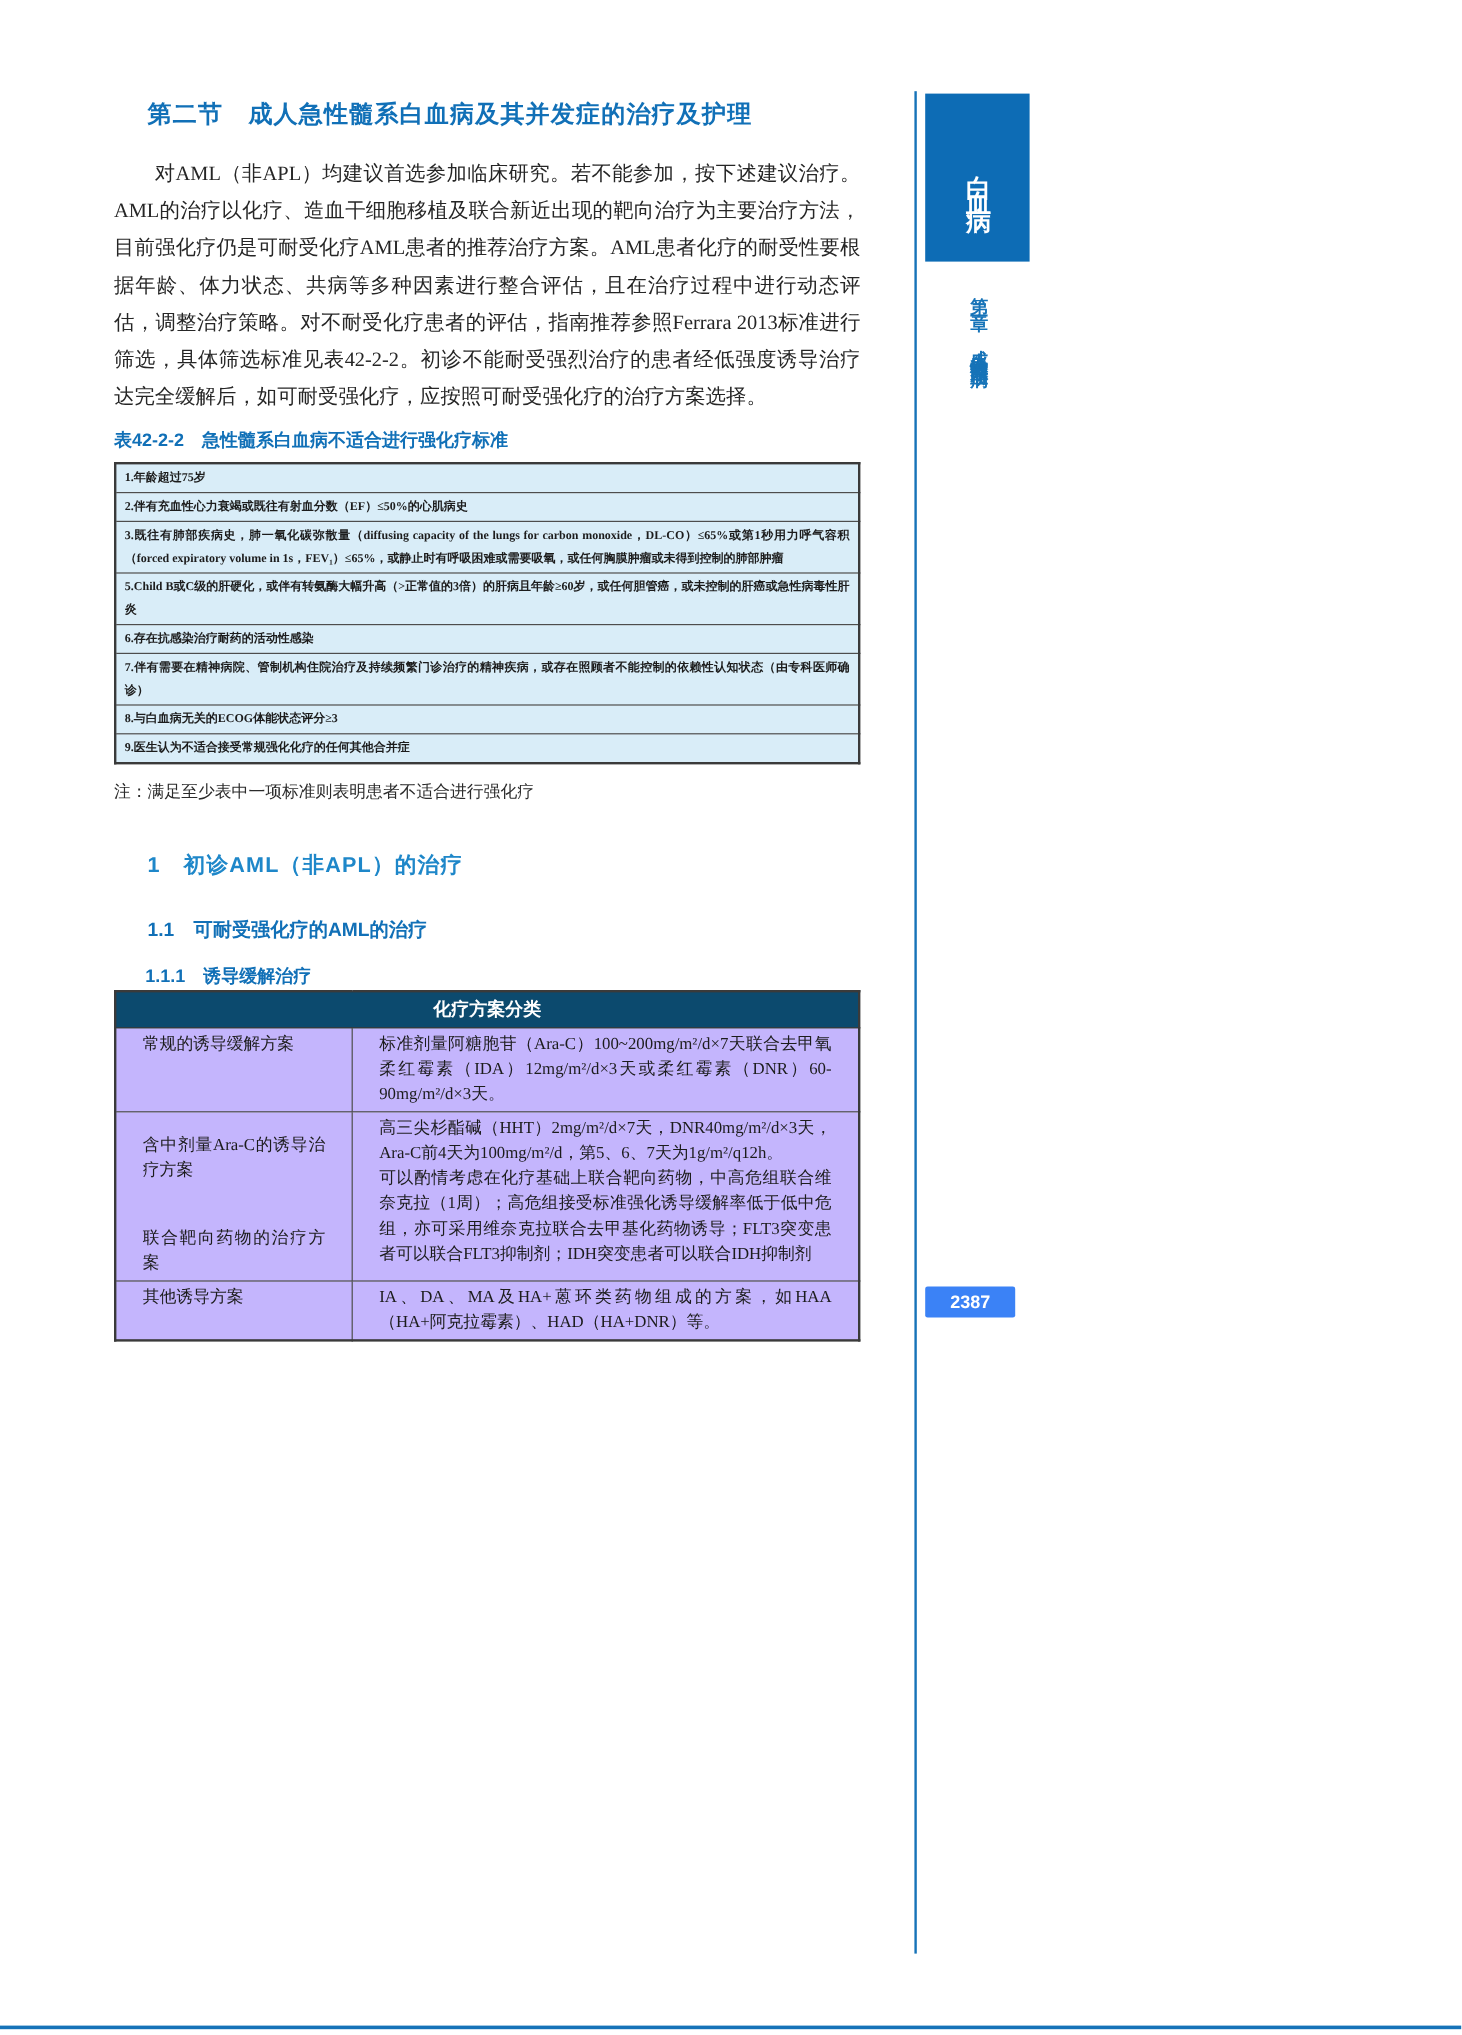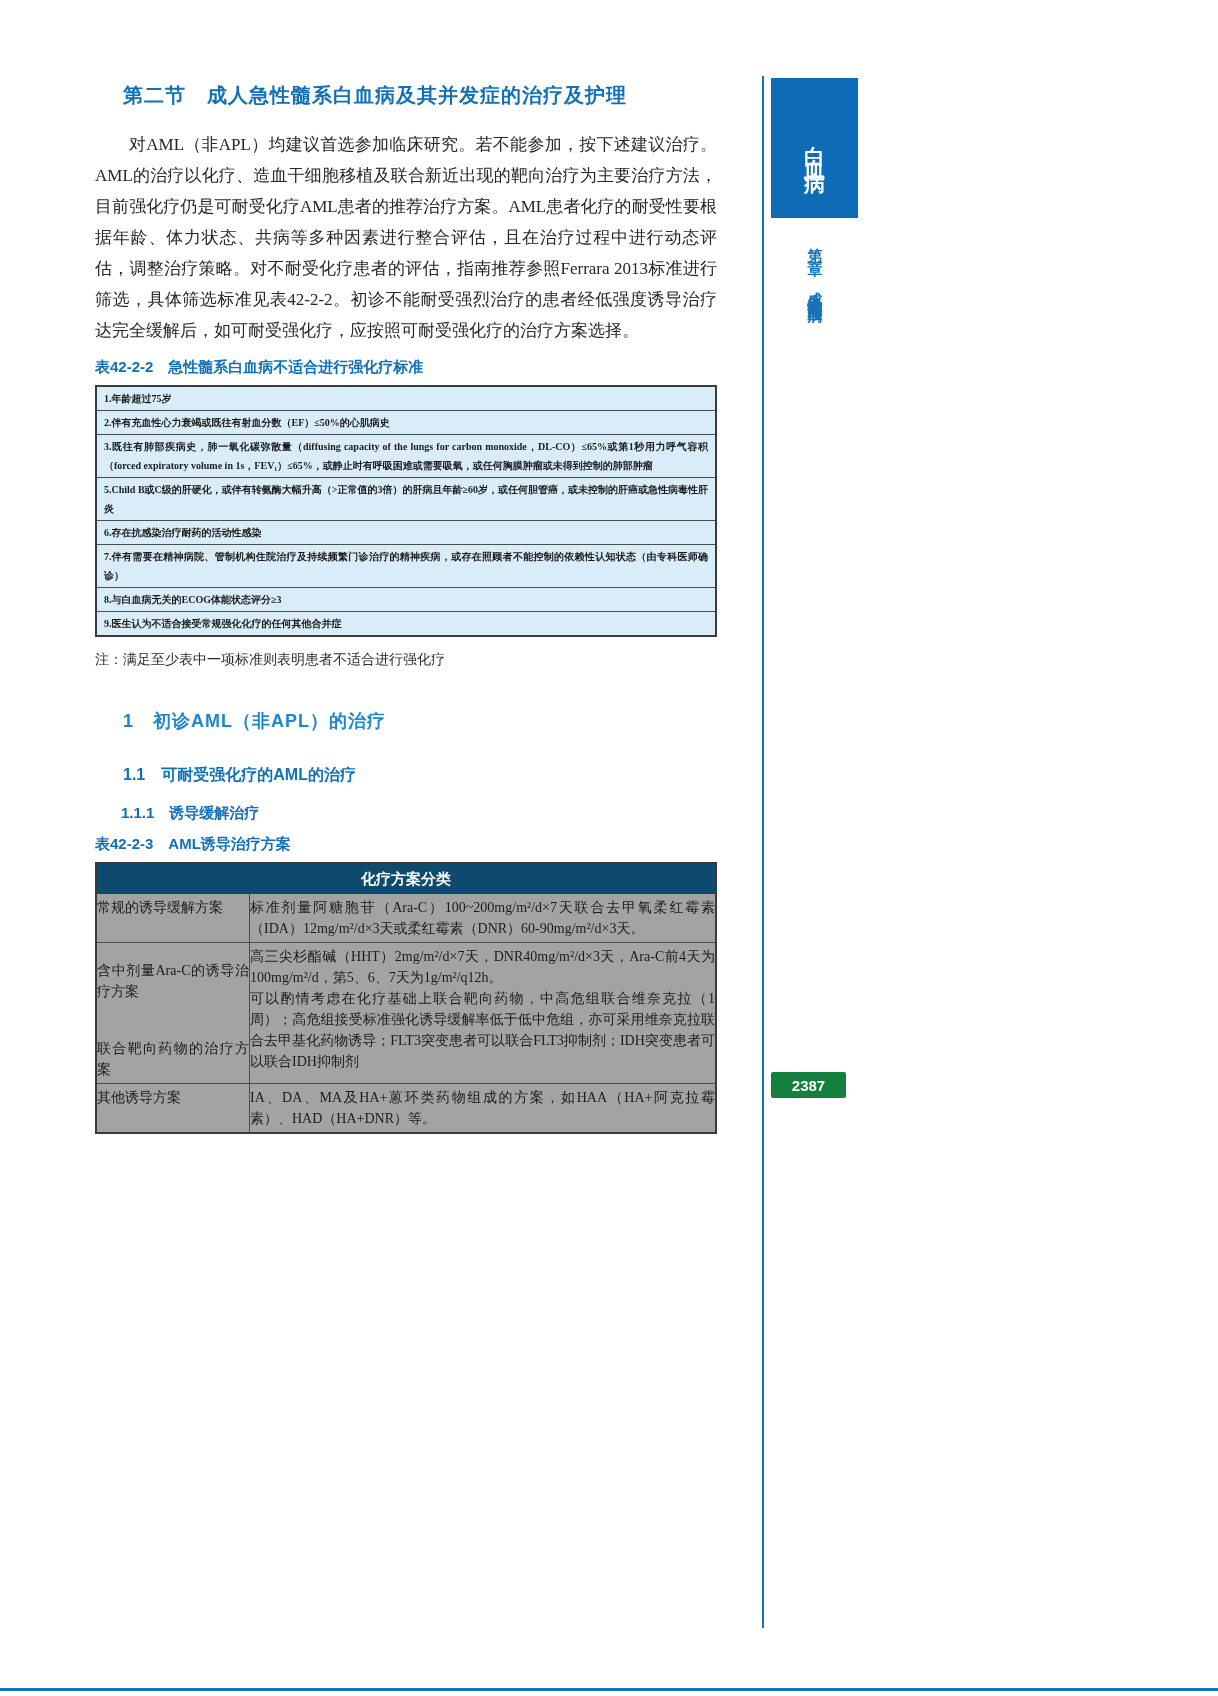--- a/index.html
+++ b/index.html
@@ -20,38 +20,38 @@
         font-size:18px;font-weight:bold;margin:40px 0 0 28px;letter-spacing:1px;}
   .h-l2{font-family:"Liberation Sans","DejaVu Sans",sans-serif;color:#1170b7;
         font-size:16px;font-weight:bold;margin:32px 0 0 28px;}
   .h-l3{font-family:"Liberation Sans","DejaVu Sans",sans-serif;color:#1170b7;
         font-size:15px;font-weight:bold;margin:18px 0 0 26px;}
   table.t2{width:100%;border-collapse:collapse;font-size:14px;line-height:21px;
            color:#1c1c1c;border:2px solid #3a3a3a;margin-top:2px;}
   table.t2 th{background:#0c4a6e;color:#ffffff;font-size:15px;font-weight:bold;
               padding:4px;border:1px solid #3a3a3a;text-align:center;
               font-family:"Liberation Sans","DejaVu Sans",sans-serif;}
-  table.t2 td{border:1px solid #4d4d4d;background:#a3a3a3;padding:3px 0;
+  table.t2 td{border:1px solid #4d4d4d;background:#c4b5fd;padding:3px 22px;
               vertical-align:top;text-align:justify;}
   td.lab{width:152px;}
   .lab1{margin-top:14px;}
   .lab2{margin-top:36px;}
   .siderule{position:absolute;left:762px;top:76px;width:2px;height:1552px;background:#1673b8;}
   .sidetab{position:absolute;left:771px;top:78px;width:87px;height:140px;background:#0d6cb5;
            display:flex;align-items:center;justify-content:center;}
   .sidetab .vtext{writing-mode:vertical-rl;text-orientation:upright;color:#fff;
                   font-size:21px;font-weight:bold;letter-spacing:13px;
                   font-family:"Liberation Sans","DejaVu Sans",sans-serif;}
   .sidechap{position:absolute;left:771px;top:236px;width:87px;display:flex;
             flex-direction:column;align-items:center;gap:26px;}
   .sidechap span{writing-mode:vertical-rl;text-orientation:upright;color:#1673b8;
                  font-weight:bold;font-family:"Liberation Sans","DejaVu Sans",sans-serif;}
   .chap-num{font-size:15px;letter-spacing:6px;}
   .chap-title{font-size:15px;letter-spacing:2px;}
-  .pagenum{position:absolute;left:771px;top:1072px;width:75px;height:26px;background:#15803d;
+  .pagenum{position:absolute;left:771px;top:1072px;width:75px;height:26px;background:#3b82f6;
            color:#fff;display:flex;align-items:center;justify-content:center;font-weight:bold;
            font-size:15px;border-radius:2px;
            font-family:"Liberation Sans","DejaVu Sans",sans-serif;}
   .bottomrule{position:absolute;left:0;top:1688px;width:1218px;height:3px;background:#1673b8;}
 </style>
 </head>
 <body>
 
 <div class="page">
   <div class="main">
@@ -90,21 +90,20 @@
           </tr>
       </tbody>
     </table>
 
     <div class="note">注：满足至少表中一项标准则表明患者不适合进行强化疗</div>
 
     <div class="h-l1">1　初诊AML（非APL）的治疗</div>
     <div class="h-l2">1.1　可耐受强化疗的AML的治疗</div>
     <div class="h-l3">1.1.1　诱导缓解治疗</div>
 
-    <div class="tcaption">表42-2-3　AML诱导治疗方案</div>
 
     <table class="t2">
       <thead>
         <tr>
           <th colspan="2">化疗方案分类</th>
         </tr>
       </thead>
       <tbody>
         <tr>
           <td class="lab">常规的诱导缓解方案</td>

